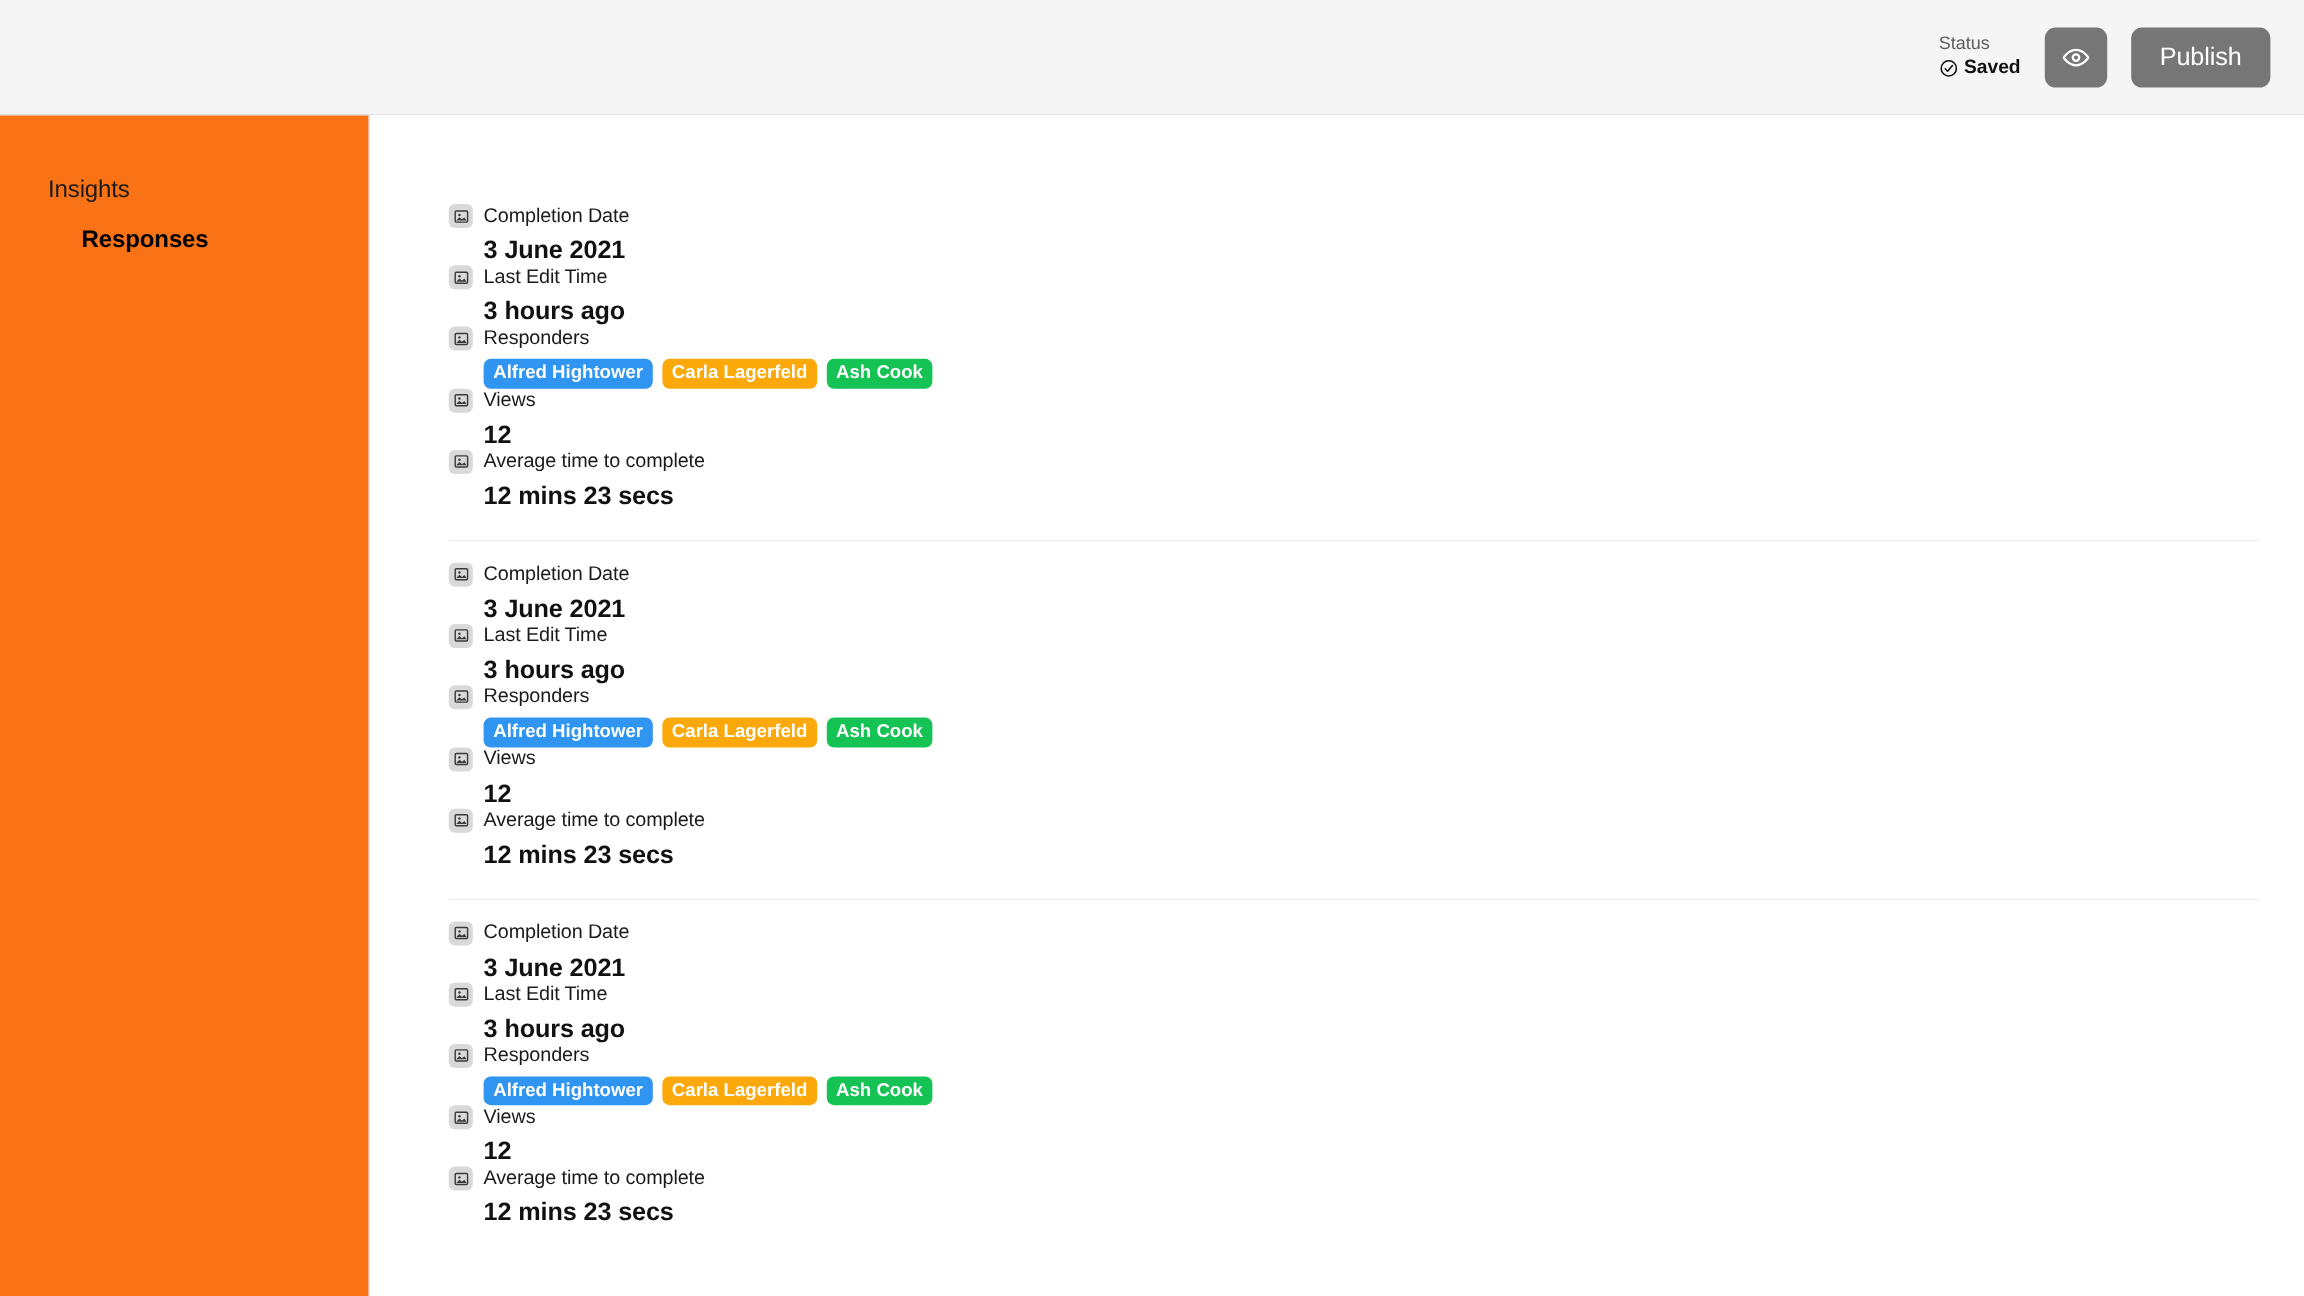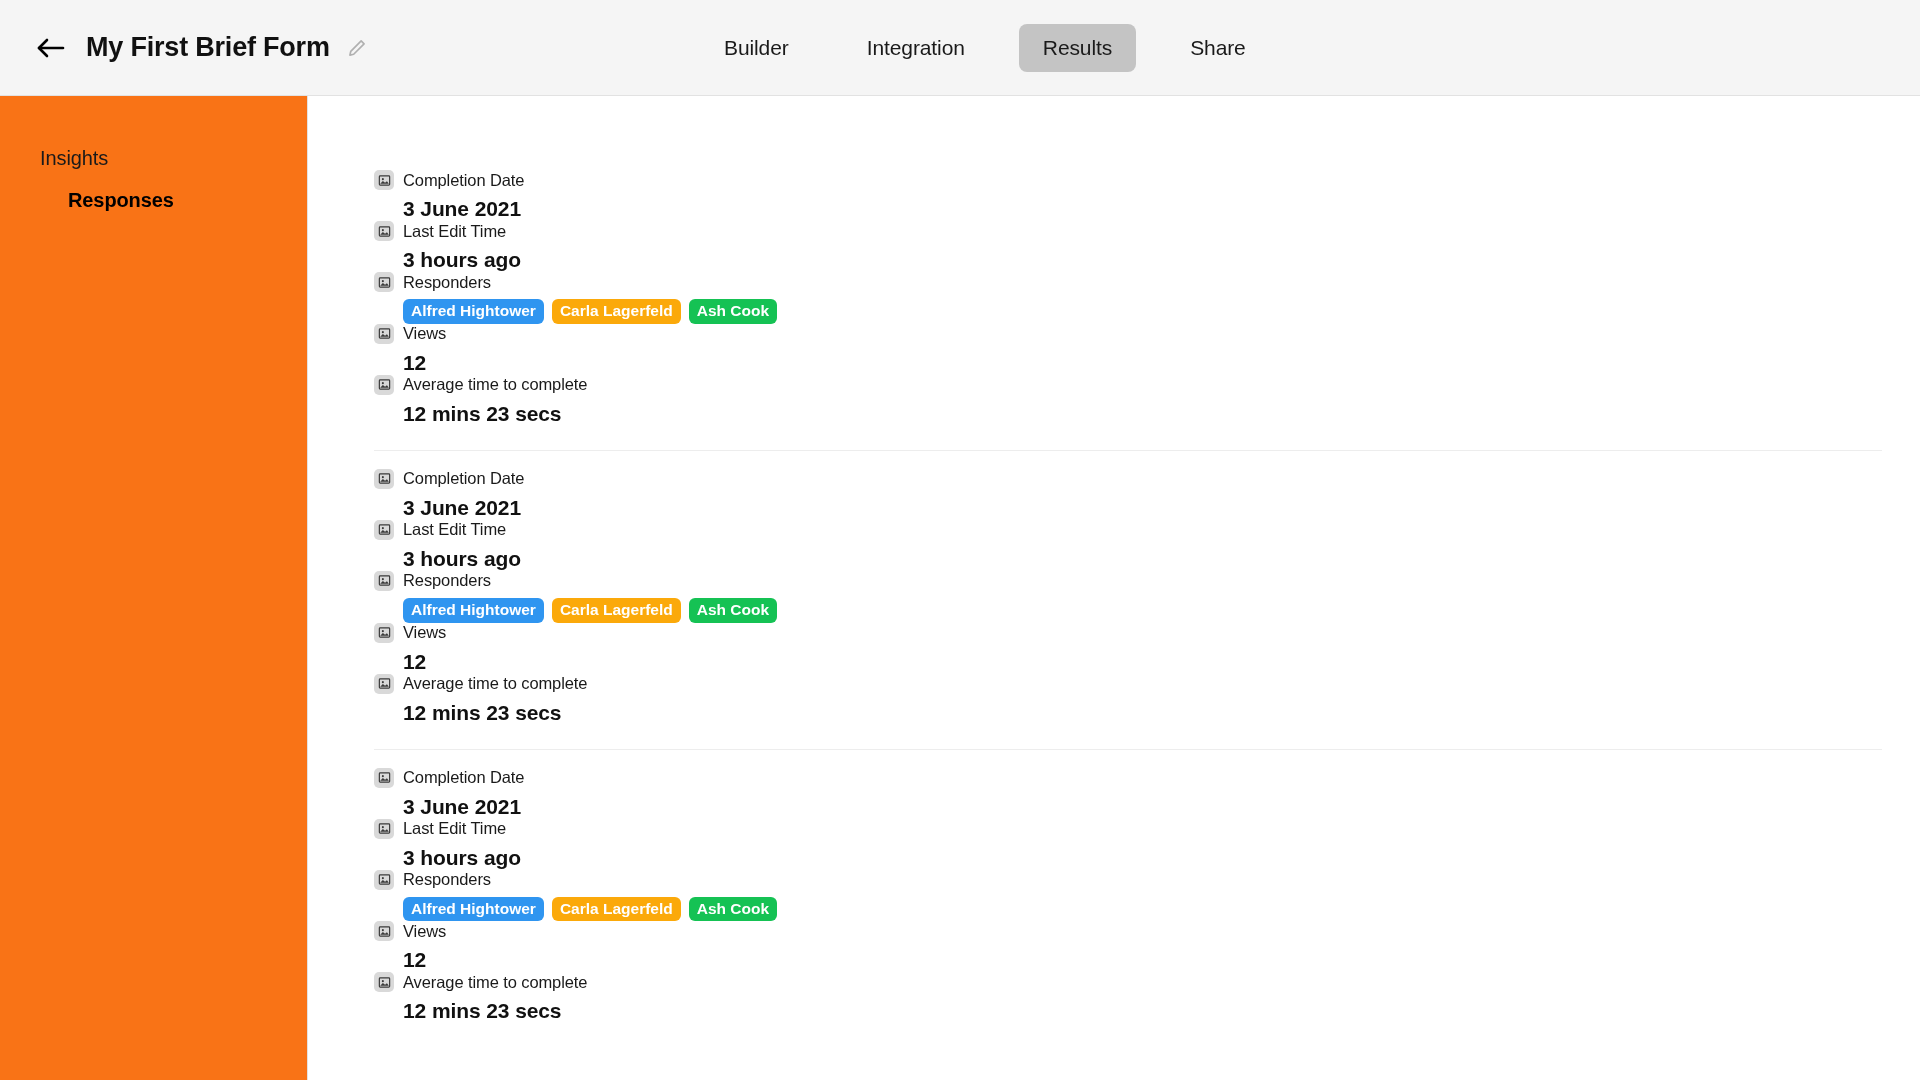--- a/index.html
+++ b/index.html
@@ -262,42 +262,47 @@
     white-space: nowrap;
     line-height: 1.15;
     cursor: pointer;
   }
 </style>
 </head>
 <body>
 
 <div class="header">
 
-  <div class="header-left">
-    <div class="back-arrow">
-      <svg width="30" height="22" viewBox="0 0 30 22" fill="none" stroke="currentColor" stroke-width="2.6" stroke-linecap="round" stroke-linejoin="round">
-        <line x1="27" y1="11" x2="3" y2="11"></line>
-        <polyline points="11,3 3,11 11,19"></polyline>
-      </svg>
+
+
+  <div class="header-right">
+    <div class="status-block">
+      <div class="status-label">Status</div>
+      <div class="status-value-row">
+        <span>
+          <svg class="check-icon" viewBox="0 0 24 24" fill="none" stroke="currentColor" stroke-width="2" stroke-linecap="round" stroke-linejoin="round">
+            <circle cx="12" cy="12" r="9.5"></circle>
+            <polyline points="7.5,12.5 10.5,15.5 16.5,8.5"></polyline>
+          </svg>
+        </span>
+        <span class="status-value">Saved</span>
+      </div>
     </div>
-    <div class="form-title">My First Brief Form</div>
-    <div class="edit-pencil">
-      <svg width="20" height="20" viewBox="0 0 24 24" fill="none" stroke="currentColor" stroke-width="2" stroke-linecap="round" stroke-linejoin="round">
-        <path d="M17 3.5l3.5 3.5L8 19.5 3.5 20.5 4.5 16z"></path>
-      </svg>
-    </div>
+
+    <button class="icon-button">
+      <span>
+        <svg width="24" height="24" viewBox="0 0 24 24" fill="none" stroke="currentColor" stroke-width="1.9" stroke-linecap="round" stroke-linejoin="round">
+          <path d="M1.8 12S5.5 5.6 12 5.6 22.2 12 22.2 12 18.5 18.4 12 18.4 1.8 12 1.8 12z"></path>
+          <circle cx="12" cy="12" r="2.7"></circle>
+        </svg>
+      </span>
+    </button>
+
+    <button class="publish-button">Publish</button>
   </div>
-
-  <div class="tabs">
-    <button class="tab">Builder</button>
-    <button class="tab">Integration</button>
-    <button class="tab active">Results</button>
-    <button class="tab">Share</button>
-  </div>
-
 </div>
 
 <div class="body-wrap">
 
   <div class="sidebar">
     <div class="side-item">Insights</div>
     <div class="side-item active">Responses</div>
   </div>
 
   <div class="main">

